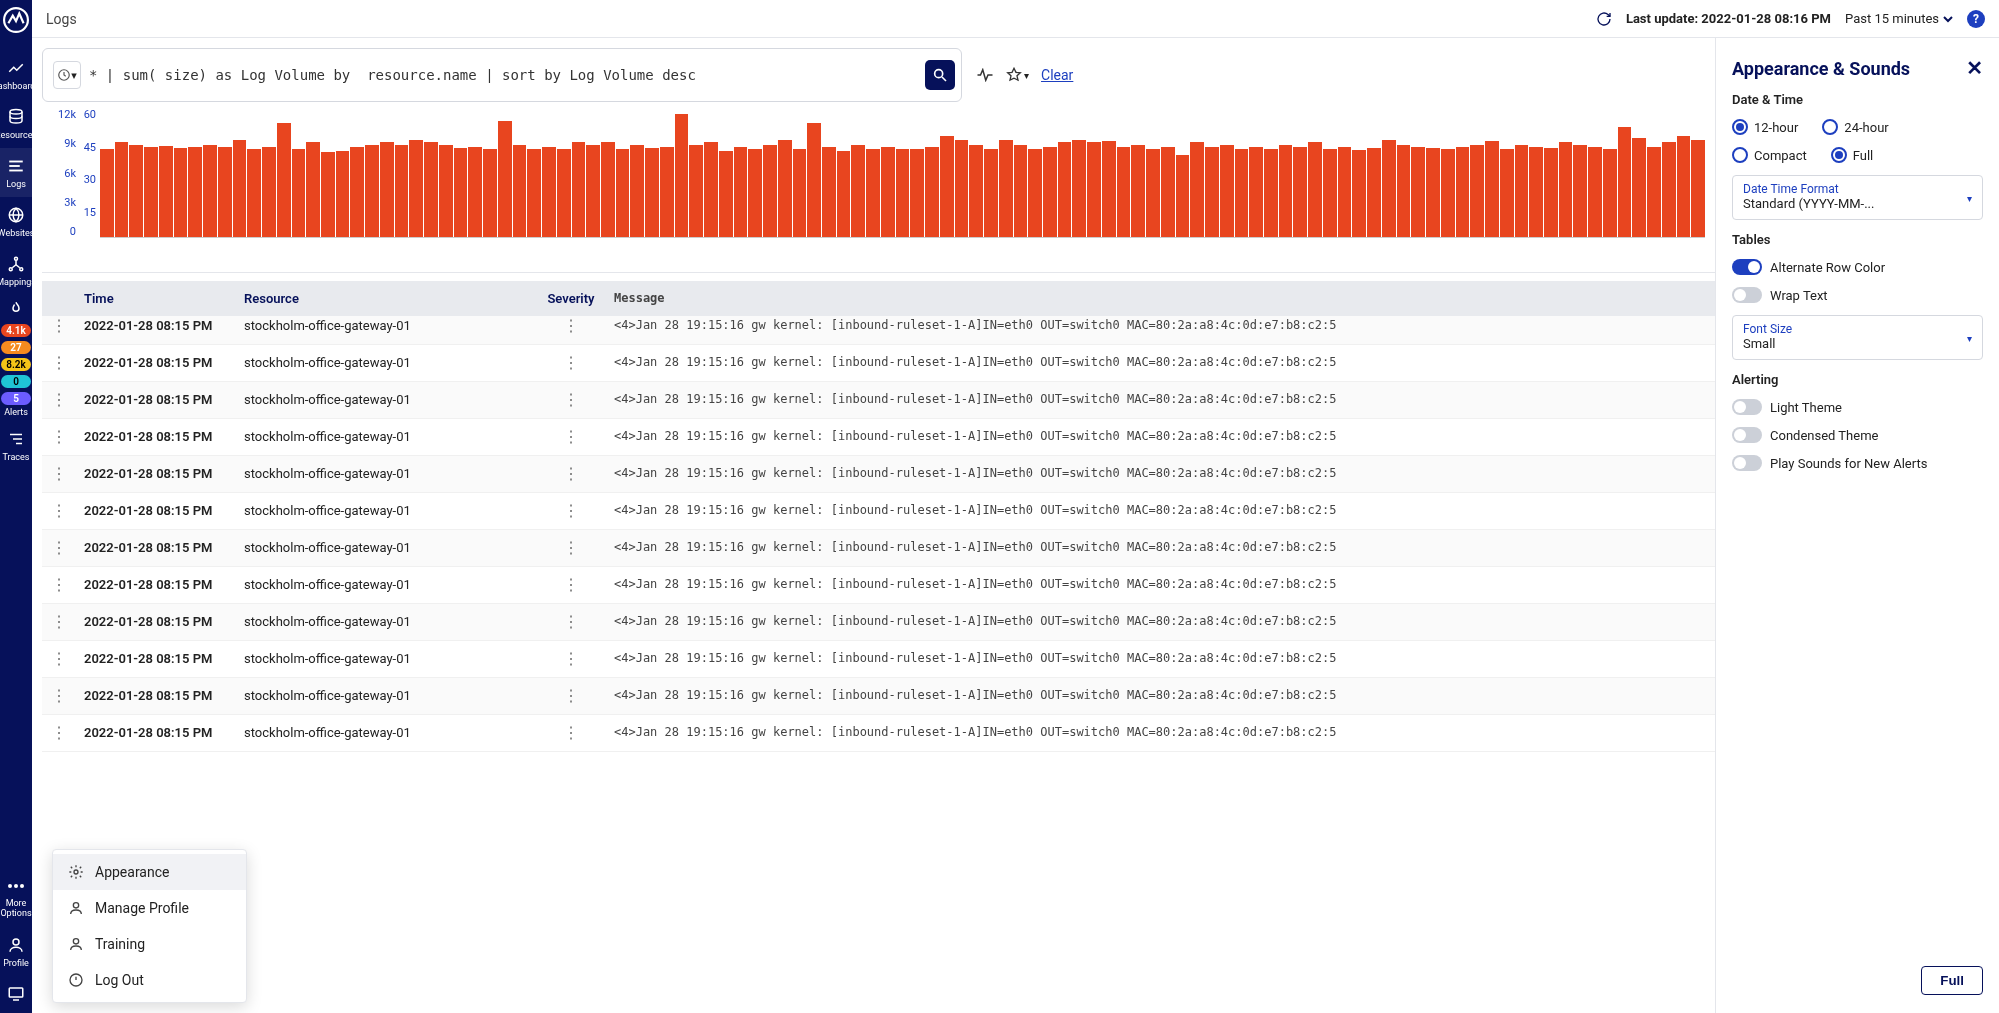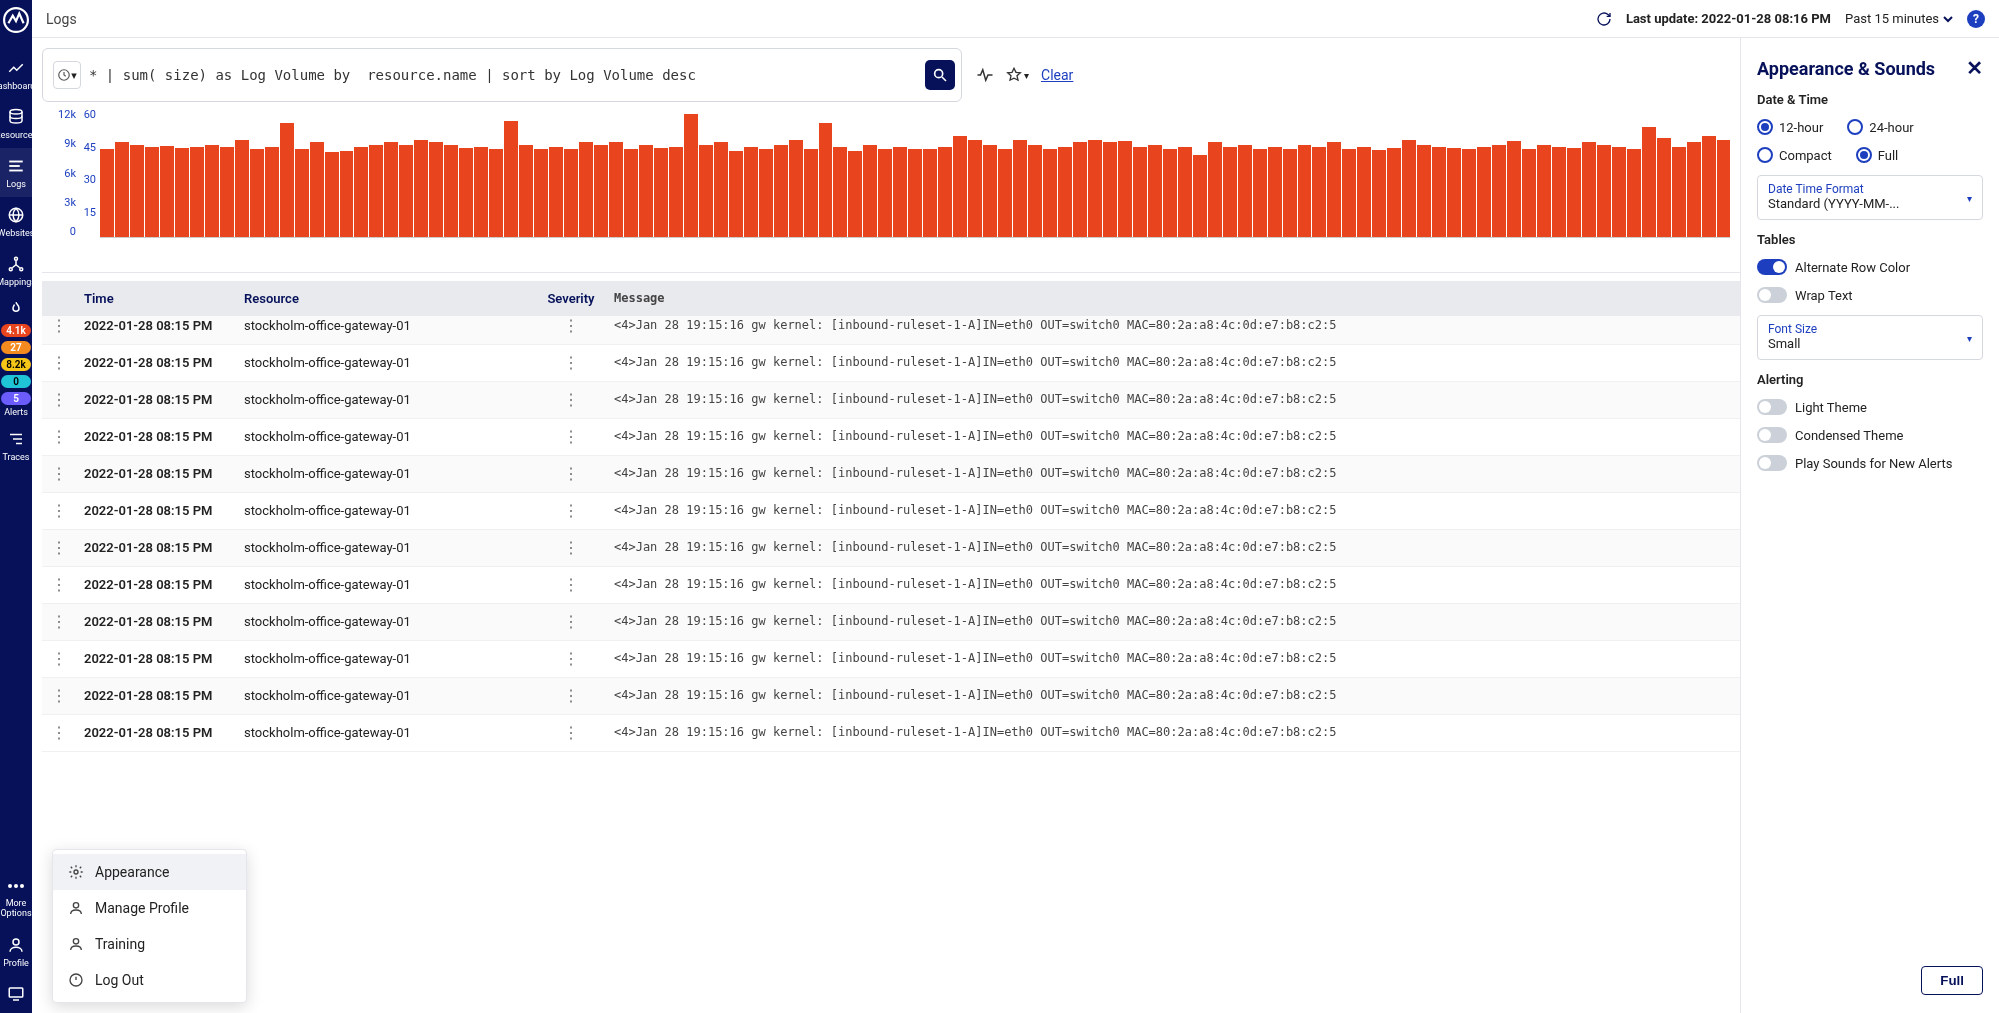--- a/index.html
+++ b/index.html
@@ -66,21 +66,21 @@
 .col-menu { width:34px; display:flex;align-items:center;justify-content:center; }
 .col-time { width:160px; font-weight:600; }
 .col-resource { width:300px; }
 .col-sev { width:70px; display:flex;align-items:center;justify-content:center; }
 .col-msg { flex:1; font-family: ui-monospace, Menlo, monospace; font-size:12px; color:#444; white-space:nowrap; overflow:hidden; }
 .tr { display:flex; border-bottom:1px solid #f0f0f0; font-size:13px; }
 .tr:nth-child(odd) { background:#fafafa; }
 .dots-btn { cursor:pointer; color:#777; font-size:16px; line-height:1; }
 
 
-.panel { width:259px; border-left:1px solid #e4e6eb; padding:18px 16px; display:flex;flex-direction:column; gap:12px; flex-shrink:0; background:#fff; }
+.panel { width:284px; border-left:1px solid #e4e6eb; padding:18px 16px; display:flex;flex-direction:column; gap:12px; flex-shrink:0; background:#fff; }
 .panel-head { display:flex;align-items:center; }
 .panel-title { font-size:18px; font-weight:700; color:#06115a; }
 .panel-close { margin-left:auto; cursor:pointer; font-size:20px; color:#06115a; font-weight:700; }
 .section-label { font-size:13px; font-weight:600; color:#222; }
 .radio-row { display:flex; gap:24px; align-items:center; }
 .radio { display:flex;align-items:center;gap:6px; cursor:pointer; }
 .radio .dot { width:16px;height:16px;border:2px solid #1d3fbf;border-radius:50%;display:flex;align-items:center;justify-content:center; }
 .radio.checked .dot::after { content:"";width:8px;height:8px;background:#1d3fbf;border-radius:50%; }
 .select-box { border:1px solid #d5d8df;border-radius:4px;padding:6px 10px 8px;cursor:pointer;display:flex;flex-direction:column;position:relative; }
 .select-box .sel-label { font-size:12px;color:#1d3fbf;font-weight:400; }

